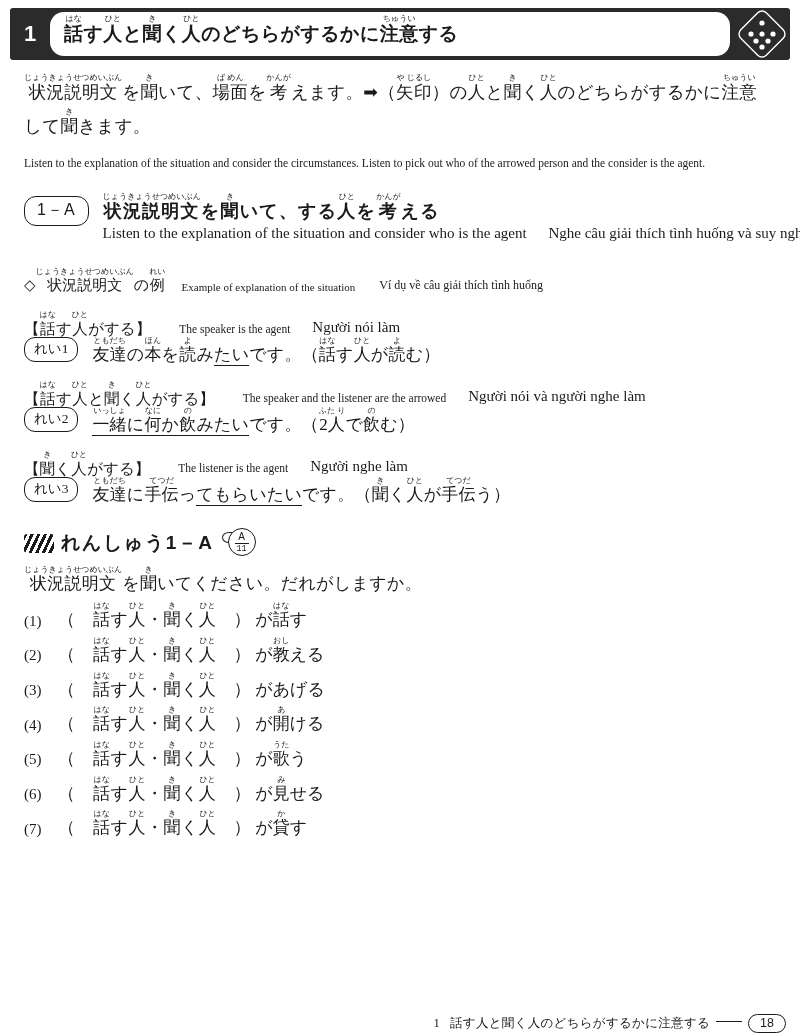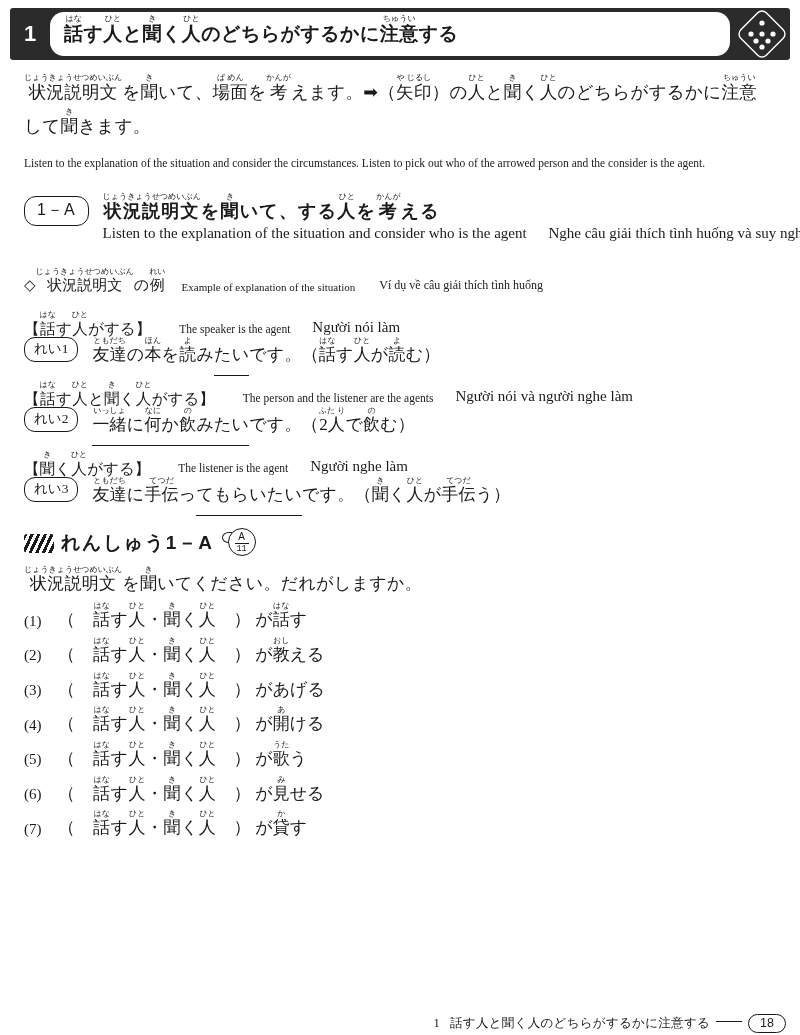--- a/index.html
+++ b/index.html
@@ -168,21 +168,21 @@
     padding: 2px 9px 3px 9px;
     white-space: nowrap;
     margin-bottom: 1px;
   }
   .ex-sent {
     margin-left: 14px;
     font-size: 17px;
     line-height: 1.15;
     letter-spacing: 0.2px;
   }
-  .u { border-bottom: 1.2px solid #1a1a1a; padding-bottom: 11px; }
+  .u { border-bottom: 1.2px solid #1a1a1a; padding-bottom: 1px; }
 
   
   .practice-head {
     margin: 24px 24px 0 24px;
     display: flex;
     align-items: center;
   }
   .hatch {
     width: 30px;
     height: 19px;
@@ -341,21 +341,21 @@
         <span class="ex-tag">れい1</span>
         <span class="ex-sent">
           <span class="ruby"><span class="rt">ともだち</span><span class="rbase">友達</span></span>の<span class="ruby"><span class="rt">ほん</span><span class="rbase">本</span></span>を<span class="ruby"><span class="rt">よ</span><span class="rbase">読</span></span>み<span class="u">たい</span>です。（<span class="ruby"><span class="rt">はな</span><span class="rbase">話</span></span>す<span class="ruby"><span class="rt">ひと</span><span class="rbase">人</span></span>が<span class="ruby"><span class="rt">よ</span><span class="rbase">読</span></span>む）
         </span>
       </div>
     </div>
 
     <div class="ex-group">
       <div class="ex-label">
         <span>【<span class="ruby"><span class="rt">はな</span><span class="rbase">話</span></span>す<span class="ruby"><span class="rt">ひと</span><span class="rbase">人</span></span>と<span class="ruby"><span class="rt">き</span><span class="rbase">聞</span></span>く<span class="ruby"><span class="rt">ひと</span><span class="rbase">人</span></span>がする】</span>
-        <span class="en">The person and the listener are the agents</span>
+        <span class="en">The speaker and the listener are the arrowed</span>
         <span class="vn">Người nói và người nghe làm</span>
       </div>
       <div class="ex-row">
         <span class="ex-tag">れい2</span>
         <span class="ex-sent">
           <span class="u"><span class="ruby"><span class="rt">いっしょ</span><span class="rbase">一緒</span></span>に<span class="ruby"><span class="rt">なに</span><span class="rbase">何</span></span>か<span class="ruby"><span class="rt">の</span><span class="rbase">飲</span></span>みたい</span>です。（<span class="ruby"><span class="rt">ふた り</span><span class="rbase">2人</span></span>で<span class="ruby"><span class="rt">の</span><span class="rbase">飲</span></span>む）
         </span>
       </div>
     </div>
 

